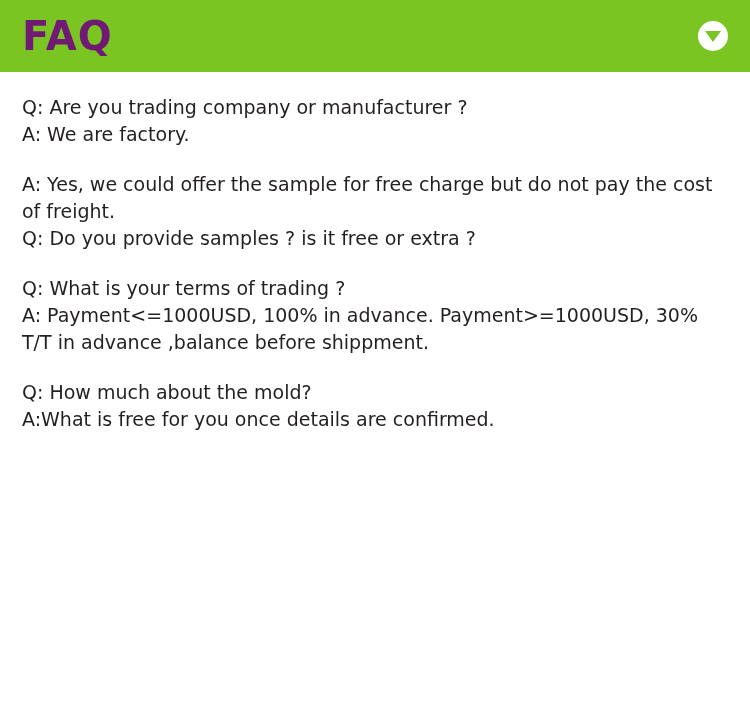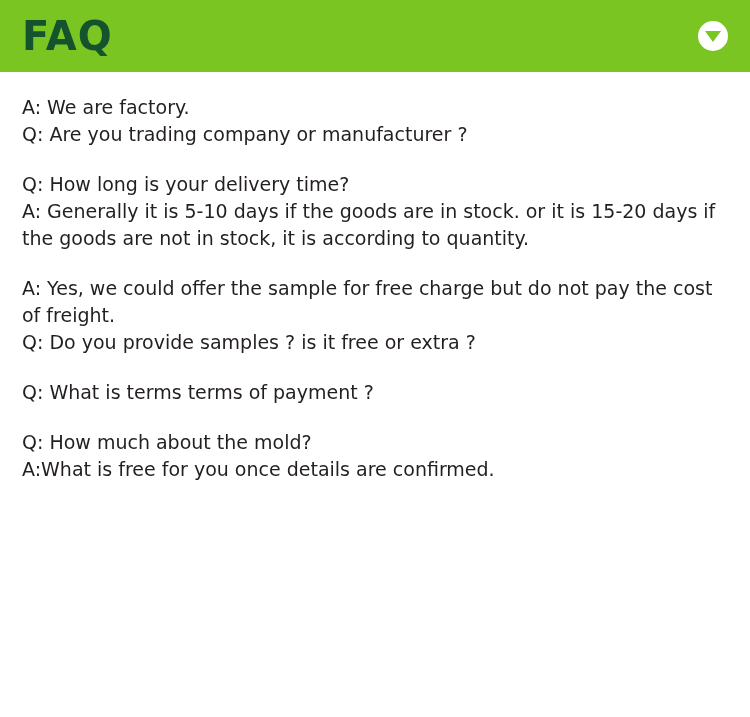--- a/index.html
+++ b/index.html
@@ -23,21 +23,21 @@
   .faq-header {
     position: relative;
     width: 750px;
     height: 72px;
     background: #7ac522;
     display: flex;
     align-items: center;
     box-sizing: border-box;
   }
   .faq-title {
-    color: #14532d;
+    color: #701a75;
     font-size: 40px;
     font-weight: bold;
     letter-spacing: 1px;
     margin-left: 22px;
     line-height: 1;
     font-family: "DejaVu Sans", sans-serif;
   }
   .header-badge {
     position: absolute;
     right: 22px;
@@ -85,39 +85,36 @@
   <div class="faq-header">
     <div class="faq-title">FAQ</div>
     <div class="header-badge">
       <div class="tri"></div>
     </div>
   </div>
 
   <div class="faq-body">
 
     <div class="qa-block">
+      <div class="qa-line">Q: Are you trading company or manufacturer ?</div>
       <div class="qa-line">A: We are factory.</div>
-      <div class="qa-line">Q: Are you trading company or manufacturer ?</div>
     </div>
 
-    <div class="qa-block">
-      <div class="qa-line">Q: How long is your delivery time?</div>
-      <div class="qa-line">A: Generally it is 5-10 days if the goods are in stock. or it is 15-20 days if the goods are not in stock, it is according to quantity.</div>
-    </div>
 
     <div class="qa-block">
       <div class="qa-line">A: Yes, we could offer the sample for free charge but do not pay the cost of freight.</div>
       <div class="qa-line">Q: Do you provide samples ? is it free or extra ?</div>
     </div>
 
     <div class="qa-block">
     </div>
 
     <div class="qa-block">
-      <div class="qa-line">Q: What is terms terms of payment ?</div>
+      <div class="qa-line">Q: What is your terms of trading ?</div>
+      <div class="qa-line">A: Payment&lt;=1000USD, 100% in advance. Payment&gt;=1000USD, 30% T/T in advance ,balance before shippment.</div>
     </div>
 
     <div class="qa-block">
       <div class="qa-line">Q: How much about the mold?</div>
       <div class="qa-line">A:What is free for you once details are confirmed.</div>
     </div>
 
   </div>
 </div>
 

